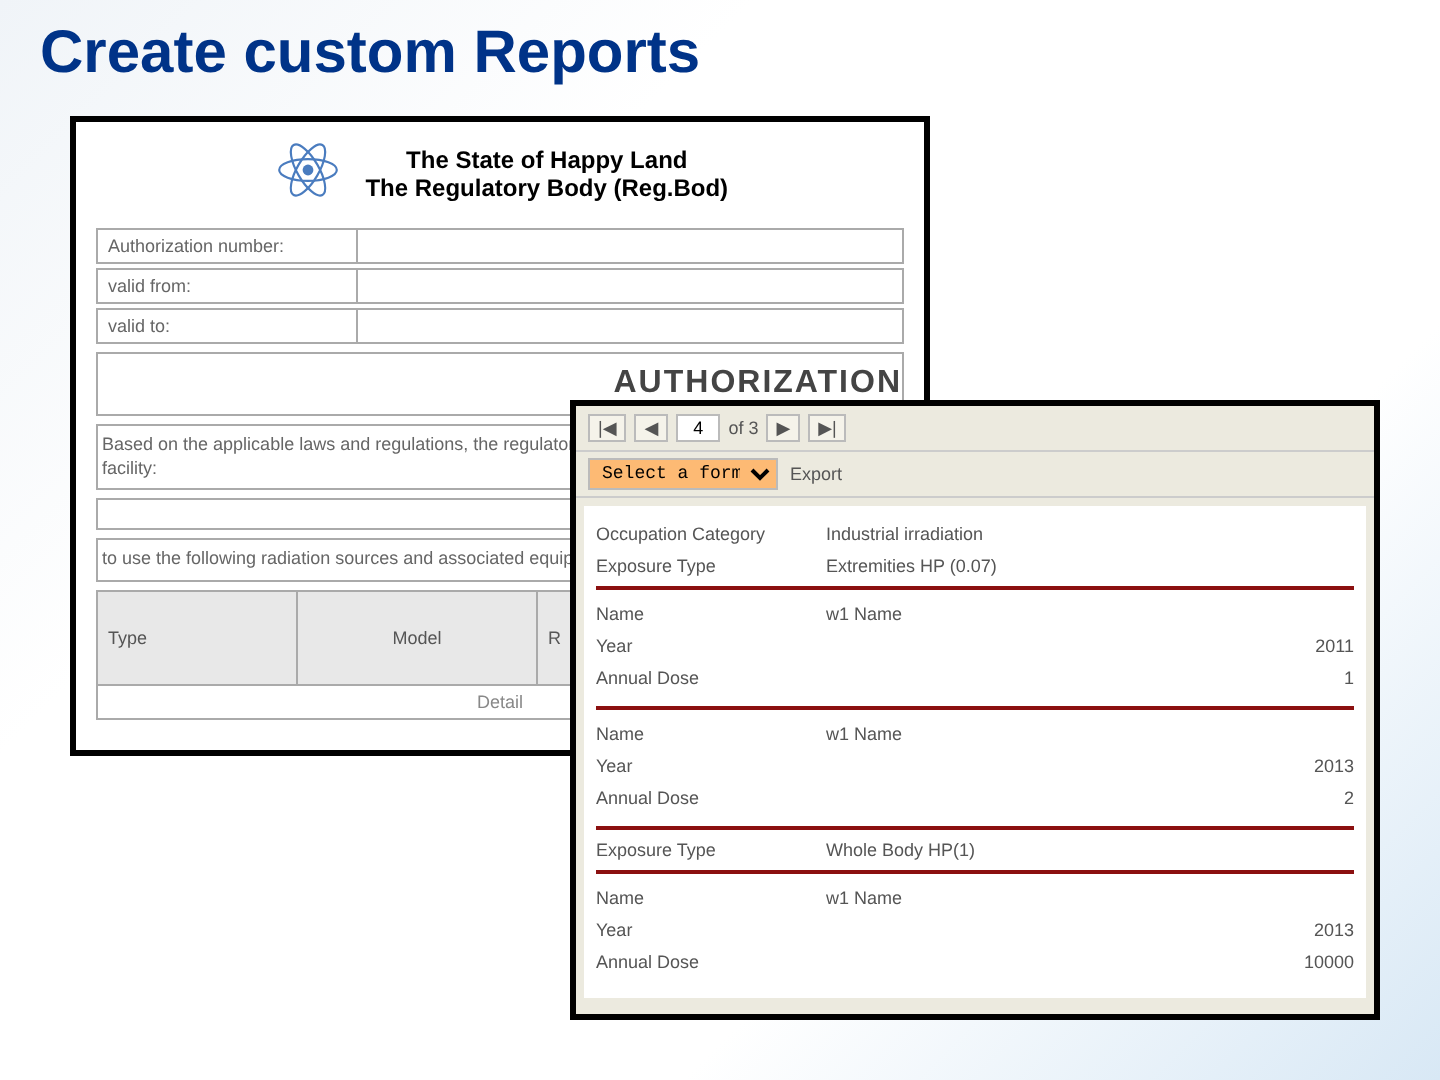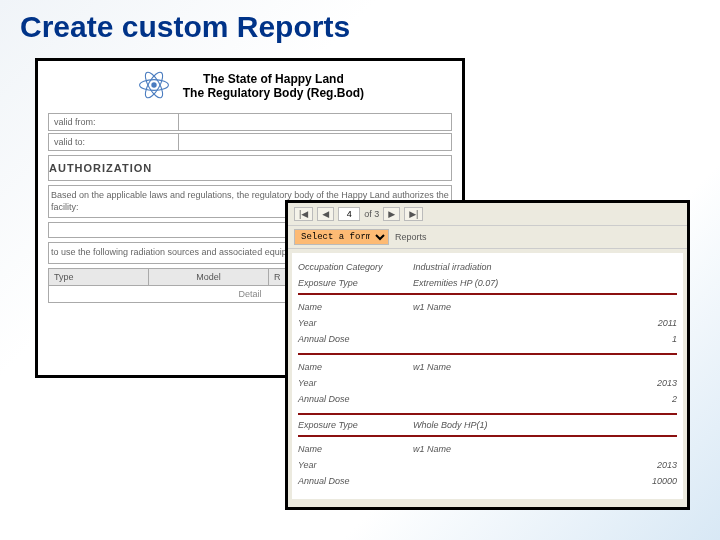--- a/index.html
+++ b/index.html
@@ -16,37 +16,37 @@
   .doc1 {
     position: absolute; left: 35px; top: 58px; width: 430px; height: 320px;
     background: #fff; border: 3px solid #000; padding: 6px 10px; font-size: 10px;
   }
   .doc1-header { text-align: center; margin-bottom: 8px; }
   .doc1-header .htxt { display: inline-block; text-align: center; font-weight: bold; font-size: 12px; vertical-align: middle; }
   .doc1-header .atom { display: inline-block; vertical-align: middle; margin-right: 8px; }
   .d1row { display: flex; border: 1px solid #aaa; margin-bottom: 2px; font-size: 9px; color: #666; }
   .d1row .lbl { width: 130px; padding: 3px 5px; border-right: 1px solid #aaa; }
   .d1row .val { flex: 1; padding: 3px 5px; }
-  .authz { text-align: left; font-weight: bold; padding: 6px 0; font-size: 11px; letter-spacing: 1px; border: 1px solid #aaa; margin: 4px 0; color: #444;}
+  .authz { text-align: right; font-weight: bold; padding: 6px 0; font-size: 16px; letter-spacing: 1px; border: 1px solid #aaa; margin: 4px 0; color: #444;}
   .para { font-size: 9px; color: #666; padding: 4px 2px; border: 1px solid #aaa; margin-bottom: 4px; min-height: 26px; line-height: 1.3; }
   .thdr { display: flex; background: #e8e8e8; border: 1px solid #aaa; font-size: 9px; color: #555; }
-  .thdr > div { padding: 3px 5px; border-right: 1px solid #aaa; }
+  .thdr > div { padding: 18px 5px; border-right: 1px solid #aaa; }
   .thdr > div:last-child { border-right: none; }
   .detail { font-size: 9px; color: #888; text-align: center; padding: 3px; border: 1px solid #aaa; border-top: none; }
 
   .doc2 {
     position: absolute; right: 30px; top: 200px; width: 405px; height: 310px;
     background: #eceadf; border: 3px solid #000; font-size: 10px; overflow: hidden;
   }
   .toolbar { background: #eceadf; padding: 4px 6px; display: flex; align-items: center; gap: 4px; border-bottom: 1px solid #ccc; font-size: 9px; color: #555;}
   .tb-btn { background: #f5f3ea; border: 1px solid #bbb; padding: 1px 4px; font-size: 9px; }
   .tb-input { width: 22px; border: 1px solid #bbb; font-size: 9px; text-align: center; padding: 1px; }
   .tbrow2 { background: #eceadf; padding: 3px 6px; display: flex; align-items: center; gap: 6px; border-bottom: 1px solid #ccc; font-size: 9px; color: #555;}
   .sel { border: 1px solid #bbb; font-size: 9px; padding: 1px 2px; background: #fdba74; width: 95px; font-family: Liberation Mono, monospace; }
-  .rview { background: #fff; margin: 4px; padding: 6px; font-size: 9px; color: #555; font-style: italic; }
+  .rview { background: #fff; margin: 4px; padding: 6px; font-size: 9px; color: #555; }
   .kv { display: flex; padding: 3px 0; }
   .kv .k { width: 115px; }
   .kv .v { flex: 1; }
   .kv .v2 { width: 60px; text-align: right; }
   .redline { border-top: 2px solid #8b1010; margin: 2px 0; }
   .rec { padding: 2px 0 4px 0; }
 </style>
 </head>
 <body>
 
@@ -61,20 +61,24 @@
         <ellipse cx="20" cy="20" rx="16" ry="6" fill="none" stroke="#4a7cbf" stroke-width="1.2"></ellipse>
         <ellipse cx="20" cy="20" rx="16" ry="6" fill="none" stroke="#4a7cbf" stroke-width="1.2" transform="rotate(60 20 20)"></ellipse>
         <ellipse cx="20" cy="20" rx="16" ry="6" fill="none" stroke="#4a7cbf" stroke-width="1.2" transform="rotate(-60 20 20)"></ellipse>
         <circle cx="20" cy="20" r="3" fill="#4a7cbf"></circle>
       </svg>
     </span>
     <span class="htxt">
       <div>The State of Happy Land</div>
       <div>The Regulatory Body (Reg.Bod)</div>
     </span>
+  </div>
+  <div class="d1row">
+    <div class="lbl">Authorization number:</div>
+    <div class="val"></div>
   </div>
   <div class="d1row">
     <div class="lbl">valid from:</div>
     <div class="val"></div>
   </div>
   <div class="d1row">
     <div class="lbl">valid to:</div>
     <div class="val"></div>
   </div>
   <div class="authz">AUTHORIZATION</div>
@@ -95,21 +99,21 @@
     <span class="tb-btn">◀</span>
     <input class="tb-input" value="4" style="">
     <span>of 3</span>
     <span class="tb-btn">▶</span>
     <span class="tb-btn">▶|</span>
   </div>
   <div class="tbrow2">
     <select class="sel">
       <option>Select a format</option>
     </select>
-    <span>Reports</span>
+    <span>Export</span>
   </div>
   <div class="rview">
     <div class="kv">
       <div class="k">Occupation Category</div>
       <div class="v">Industrial irradiation</div>
     </div>
     <div class="kv">
       <div class="k">Exposure Type</div>
       <div class="v">Extremities HP (0.07)</div>
     </div>

